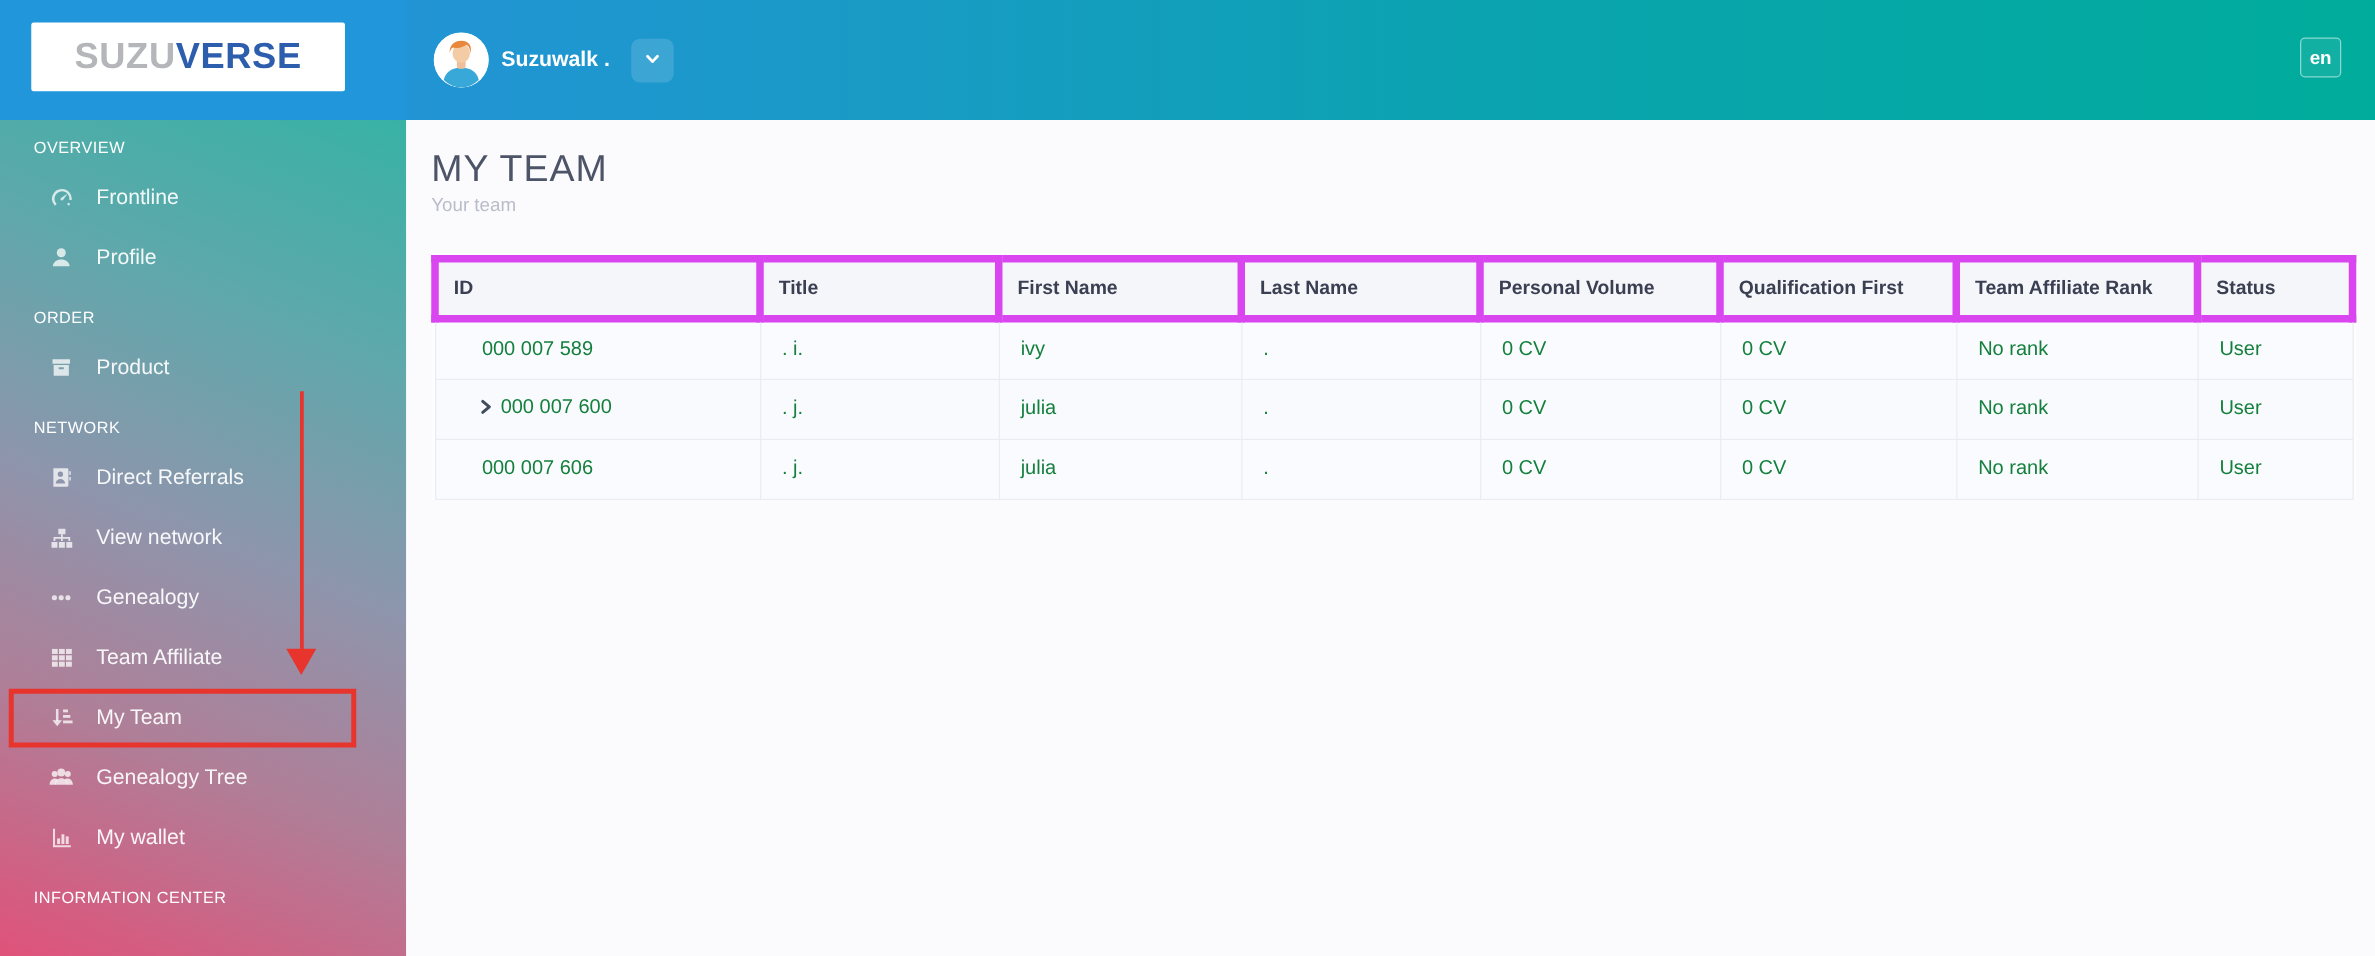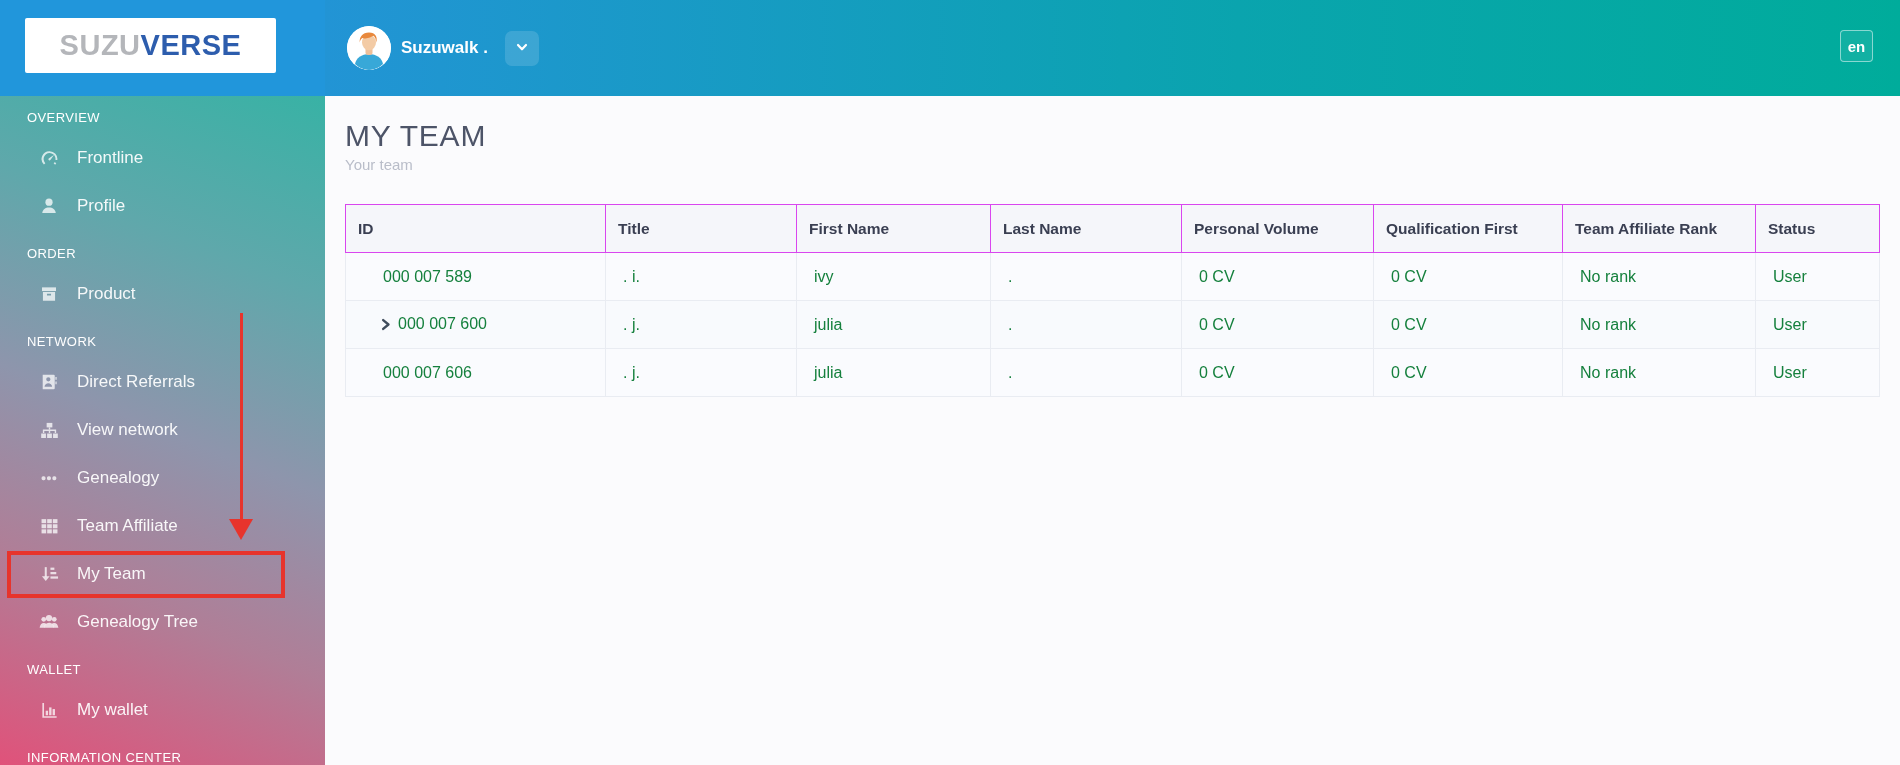--- a/index.html
+++ b/index.html
@@ -92,21 +92,21 @@
     margin: 2px 0 0; font-size: 30px; font-weight: 300; line-height: 32px;
     color: #4d5468; letter-spacing: 0.8px;
   }
   .page-subtitle { margin: 4px 0 0; font-size: 15px; color: #b9bdc9; }
 
   .team-table {
     margin-top: 31px; border-collapse: collapse; table-layout: fixed;
     width: 1534px; background: #fdfdff;
   }
   .team-table th {
-    background: #f5f6fa; border: 1px solid #d946ef; height: 48px;
+    background: #f5f6fa; border: 6px solid #d946ef; height: 48px;
     padding: 0 10px 0 12px; text-align: left;
     font-size: 15.5px; font-weight: 700; color: #3a3f52;
   }
   .team-table td {
     border: 1px solid #e9ecf2; height: 48px; padding: 0 10px 0 17px;
     font-size: 16px; color: #15803d; overflow: hidden; white-space: nowrap;
   }
   .team-table tbody tr { background: #fafbfe; }
   .team-table tbody tr:nth-child(even) { background: #f8fafd; }
   .id-cell { padding-left: 37px !important; }
@@ -239,21 +239,20 @@
             <circle cx="12.2" cy="5.8" r="1.9"></circle>
             <circle cx="8" cy="4.8" r="2.5"></circle>
             <path d="M.5 12.6c.2-2.3 1.5-3.9 3.4-3.9.8 0 1.5.3 2 .8-.9.8-1.5 1.8-1.7 3.1H.5z"></path>
             <path d="M15.5 12.6c-.2-2.3-1.5-3.9-3.4-3.9-.8 0-1.5.3-2 .8.9.8 1.5 1.8 1.7 3.1h3.7z"></path>
             <path d="M8 8.5c2.3 0 3.9 1.7 4.1 4.1H3.9C4.1 10.2 5.7 8.5 8 8.5z"></path>
           </svg>
       </span>
       <span class="lbl">Genealogy Tree</span>
     </div>
 
-    <div class="sec">WALLET</div>
 
     <div class="mi">
       <span class="ico">
         <svg width="19" height="19" viewBox="0 0 16 16" fill="currentColor">
             <path d="M2 1.6h1.4v11.2H14v1.4H2z"></path>
             <rect x="4.8" y="8.2" width="2" height="3.8"></rect>
             <rect x="7.7" y="5.4" width="2" height="6.6"></rect>
             <rect x="10.6" y="6.8" width="2" height="5.2"></rect>
           </svg>
       </span>

